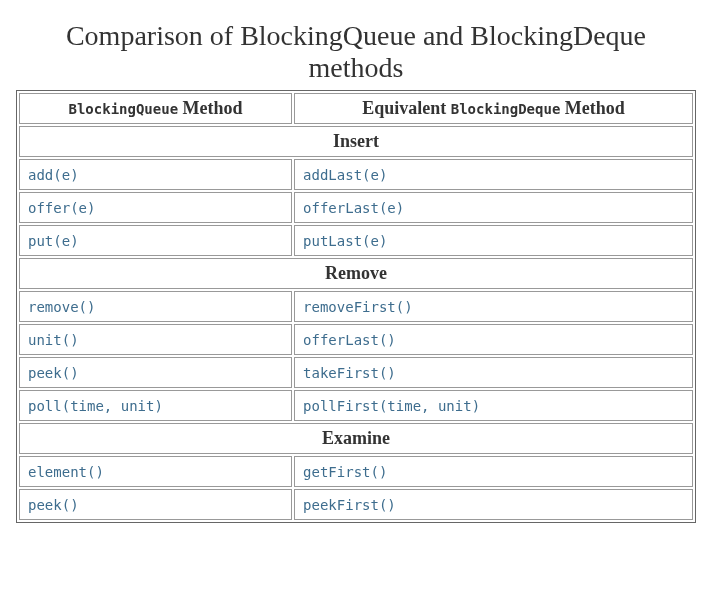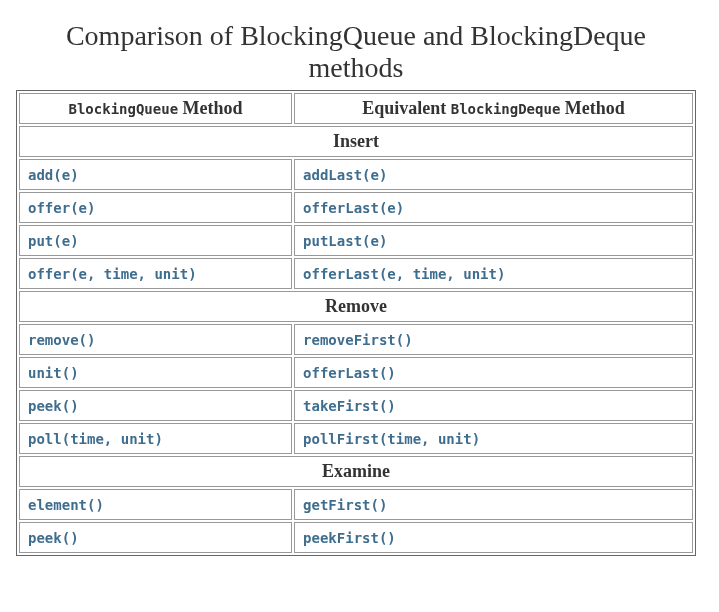--- a/index.html
+++ b/index.html
@@ -38,21 +38,20 @@
       text-align: center;
       font-family: Georgia, serif;
     }
     code {
       font-family: 'DejaVu Sans Mono', Consolas, 'Courier New', monospace;
       font-size: 14px;
     }
     td a {
       color: #3e6d8e;
       text-decoration: none;
-      font-weight: bold;
     }
     .bold {
       font-weight: bold;
     }
   </style>
 </head>
 <body>
 
 <table>
   <caption>Comparison of BlockingQueue and BlockingDeque methods</caption>
@@ -73,24 +72,20 @@
     <td><a href="#"><code>add(e)</code></a></td>
     <td><a href="#"><code>addLast(e)</code></a></td>
   </tr>
   <tr>
     <td><a href="#"><code>offer(e)</code></a></td>
     <td><a href="#"><code>offerLast(e)</code></a></td>
   </tr>
   <tr>
     <td><a href="#"><code>put(e)</code></a></td>
     <td><a href="#"><code>putLast(e)</code></a></td>
-  </tr>
-  <tr>
-    <td><a href="#"><code>offer(e, time, unit)</code></a></td>
-    <td><a href="#"><code>offerLast(e, time, unit)</code></a></td>
   </tr>
 
   <tr>
     <th colspan="2" class="section-header">Remove</th>
   </tr>
   <tr>
     <td><a href="#"><code>remove()</code></a></td>
     <td><a href="#"><code>removeFirst()</code></a></td>
   </tr>
   <tr>

